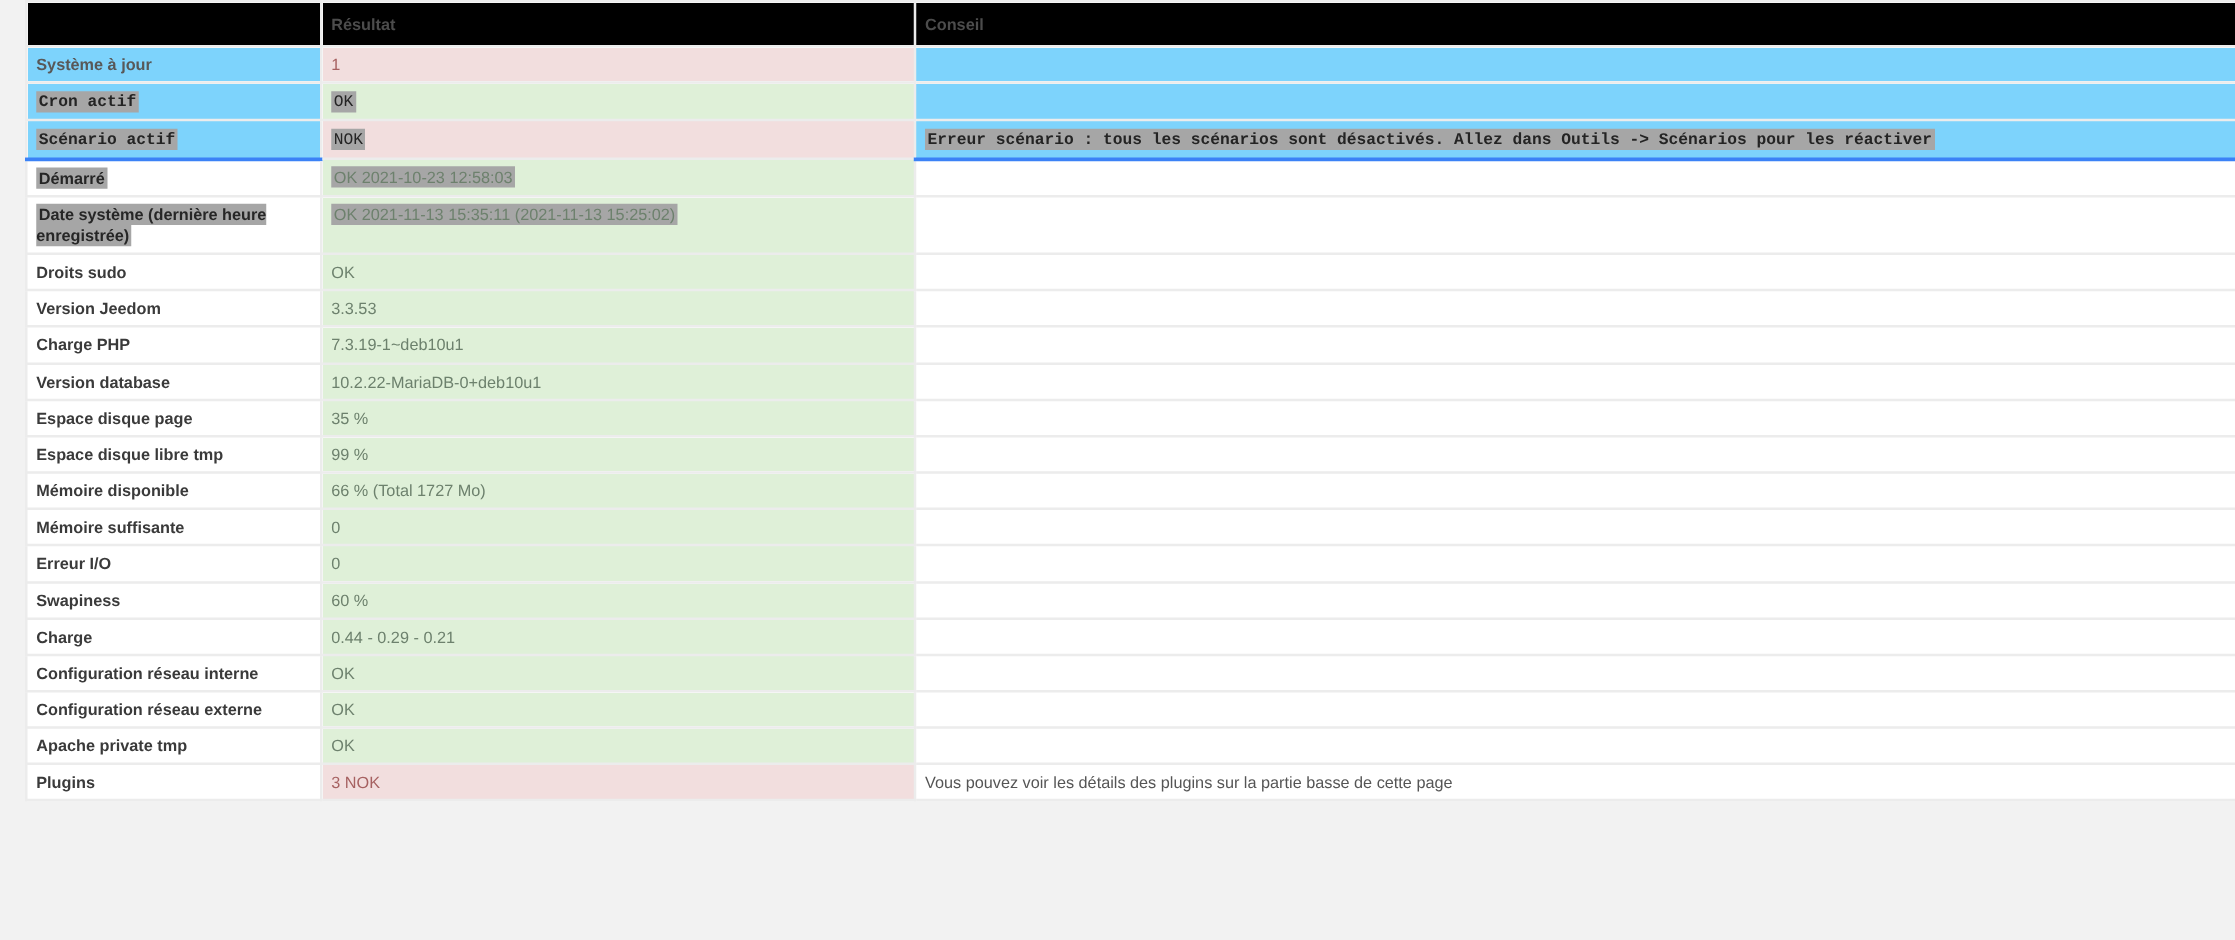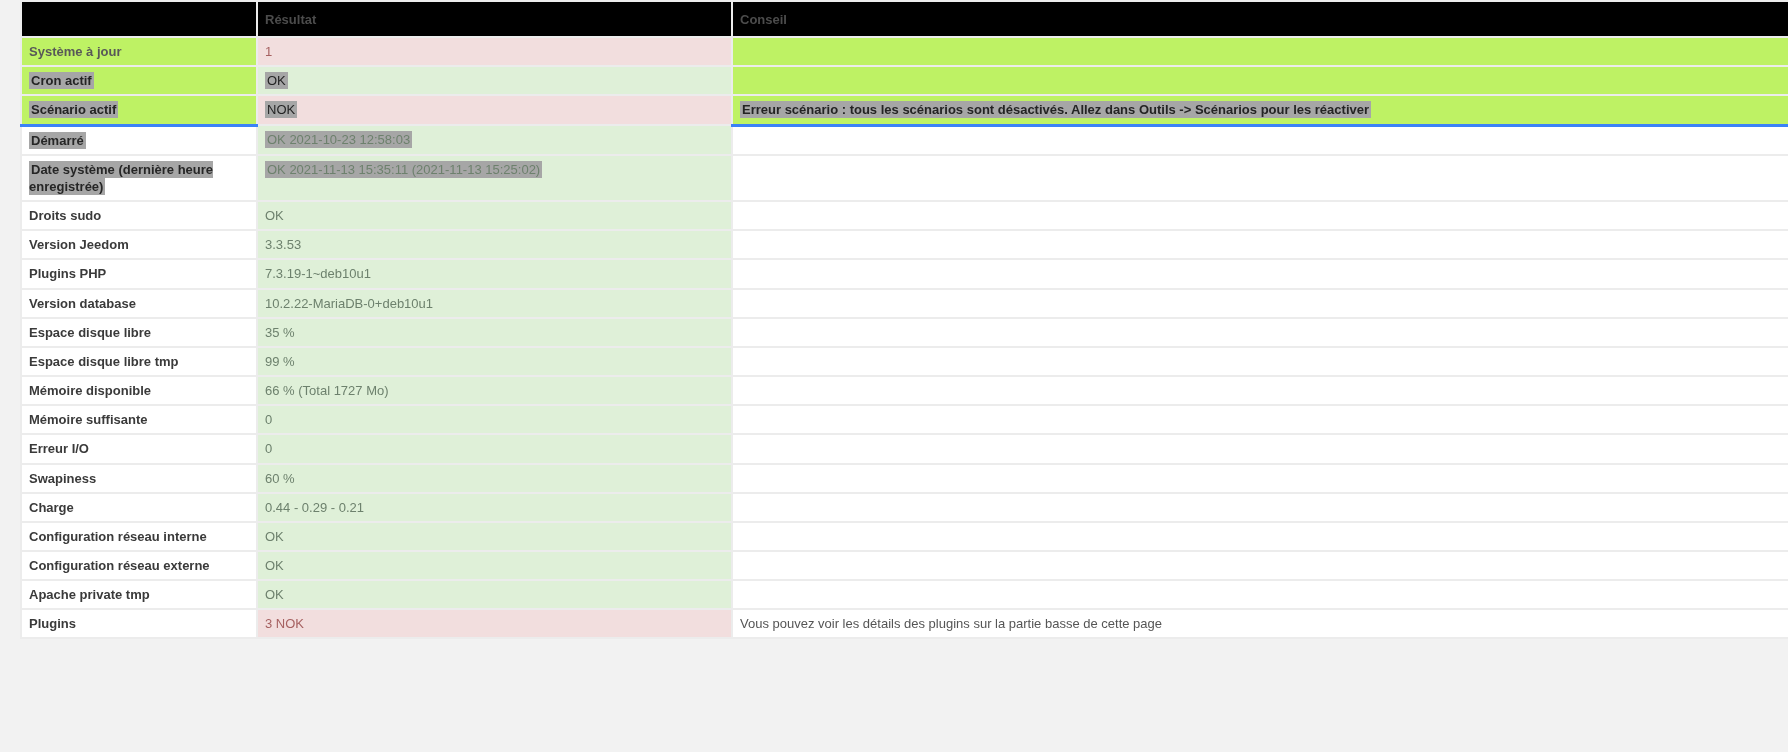--- a/index.html
+++ b/index.html
@@ -30,21 +30,21 @@
     word-wrap: break-word;
   }
   thead th {
     background: #000000;
     color: #4c4c4c;
     font-weight: bold;
     padding: 9px 7px 8px 7px;
   }
   
   tr.dark td.cell-label, tr.dark td.cell-conseil {
-    background: #bef264;
+    background: #7dd3fc;
     margin-top: 23px;
   }
   tr.dark .lbl { color: #585858; }
   tr.dark td.cell-conseil { font-weight: bold; }
   tr.dark-end td.cell-label, tr.dark-end td.cell-conseil {
     border-bottom: 3px solid #3b82f6;
   }
   
   .lbl { font-weight: bold; color: #3a3a3a; }
   
@@ -53,21 +53,21 @@
   td.danger { background: #f2dede; }
   td.danger .val { color: #a66161; }
   
   td.cell-conseil { color: #555555; }
   
   .sel {
     background: #a6a6a6;
     color: #262626;
     padding: 1px 2px;
   }
-  tr.dark .sel { color: #242424; }
+  tr.dark .sel { color: #242424; font-family: Liberation Mono, monospace; }
 </style>
 </head>
 <body>
 
 <div class="page">
   <table class="health">
     <colgroup>
       <col style="width:236px">
       <col style="width:475px">
       <col>
@@ -109,31 +109,31 @@
           <td class="cell-label"><span class="lbl">Droits sudo</span></td>
           <td class="cell-result success"><span class="val">OK</span></td>
           <td class="cell-conseil"></td>
         </tr>
         <tr>
           <td class="cell-label"><span class="lbl">Version Jeedom</span></td>
           <td class="cell-result success"><span class="val">3.3.53</span></td>
           <td class="cell-conseil"></td>
         </tr>
         <tr>
-          <td class="cell-label"><span class="lbl">Plugins PHP</span></td>
+          <td class="cell-label"><span class="lbl">Charge PHP</span></td>
           <td class="cell-result success"><span class="val">7.3.19-1~deb10u1</span></td>
           <td class="cell-conseil"></td>
         </tr>
         <tr>
           <td class="cell-label"><span class="lbl">Version database</span></td>
           <td class="cell-result success"><span class="val">10.2.22-MariaDB-0+deb10u1</span></td>
           <td class="cell-conseil"></td>
         </tr>
         <tr>
-          <td class="cell-label"><span class="lbl">Espace disque libre</span></td>
+          <td class="cell-label"><span class="lbl">Espace disque page</span></td>
           <td class="cell-result success"><span class="val">35 %</span></td>
           <td class="cell-conseil"></td>
         </tr>
         <tr>
           <td class="cell-label"><span class="lbl">Espace disque libre tmp</span></td>
           <td class="cell-result success"><span class="val">99 %</span></td>
           <td class="cell-conseil"></td>
         </tr>
         <tr>
           <td class="cell-label"><span class="lbl">Mémoire disponible</span></td>

